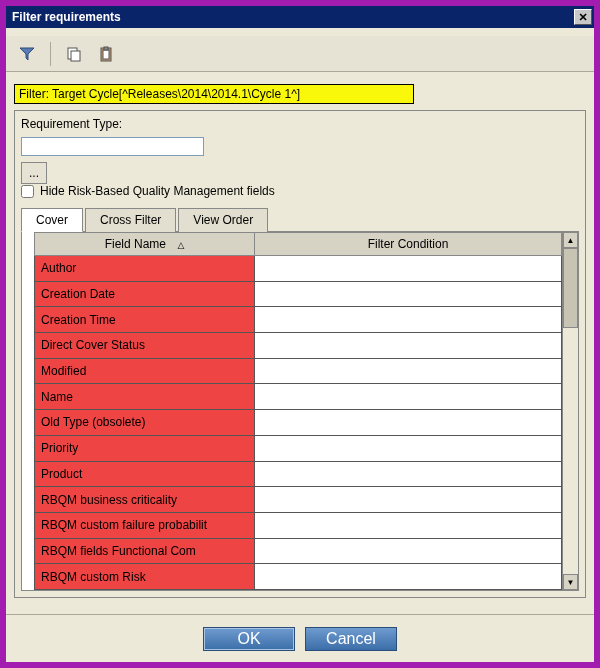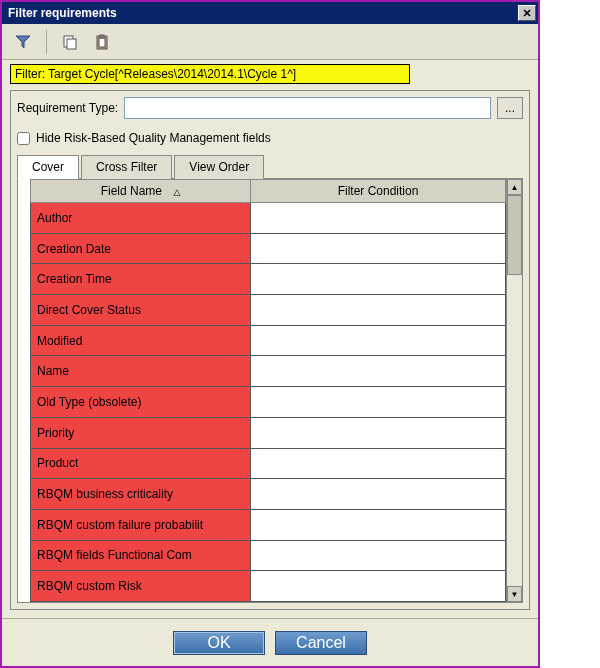--- a/index.html
+++ b/index.html
@@ -3,27 +3,28 @@
 <meta charset="utf-8">
 <style>
   * { box-sizing: border-box; }
   body {
     margin: 0;
     font-family: Tahoma, Arial, sans-serif;
     font-size: 11px;
     background: #fff;
   }
   .window {
-    width: 540px;
+    width: 600px;
     height: 668px;
-    border: 2px solid #a21caf;
+    border: 6px solid #a21caf;
     background: #ece9d8;
     position: relative;
     display: flex;
     flex-direction: column;
+    gap: 8px;
   }
   .titlebar {
     height: 22px;
     background: linear-gradient(#08246b, #2a5bb0, #08246b);
     background: #0a246a;
     color: #fff;
     display: flex;
     align-items: center;
     padding: 0 2px 0 6px;
     font-weight: bold;
@@ -72,24 +73,25 @@
   }
   .panel {
     flex:1;
     border: 1px solid #888;
     background:#ece9d8;
     display:flex; flex-direction:column;
     padding: 6px;
     overflow:hidden;
   }
   .req-row {
-    display:flex; align-items:center;
-    margin-bottom:12px;
+    display:flex; align-items:flex-start;
+    margin-bottom:0;
     gap:6px;
     font-size:12px;
+    flex-direction:column;
   }
   .req-row label { white-space:nowrap; }
   .req-input {
     flex:1;
     height:22px;
     border:1px solid #7f9db9;
     background:#fff;
   }
   .browse-btn {
     width:26px; height:22px;

